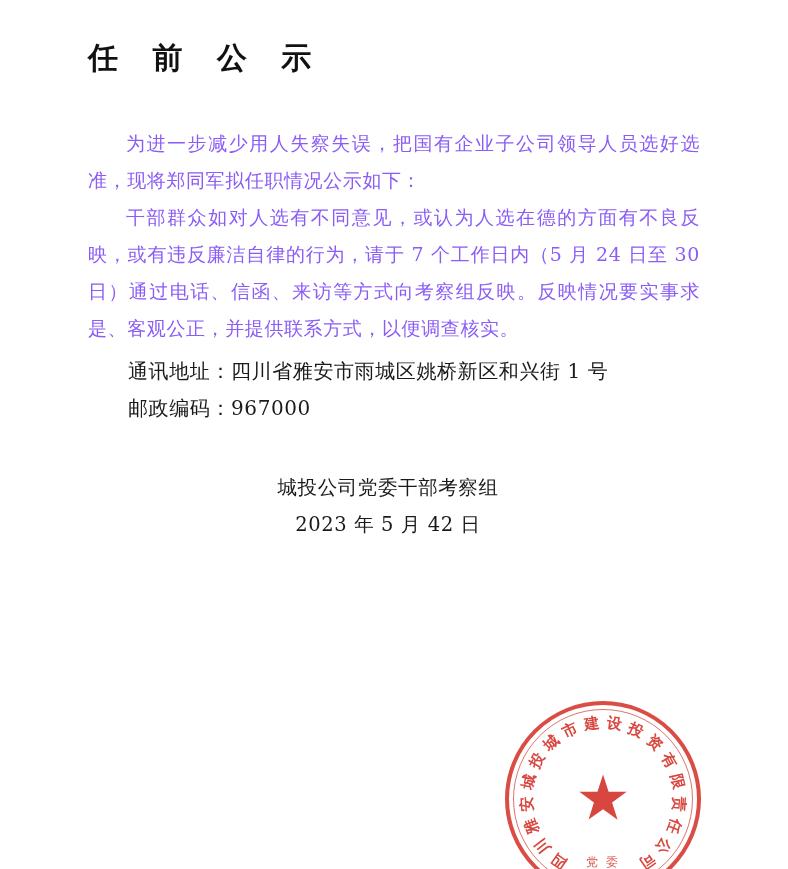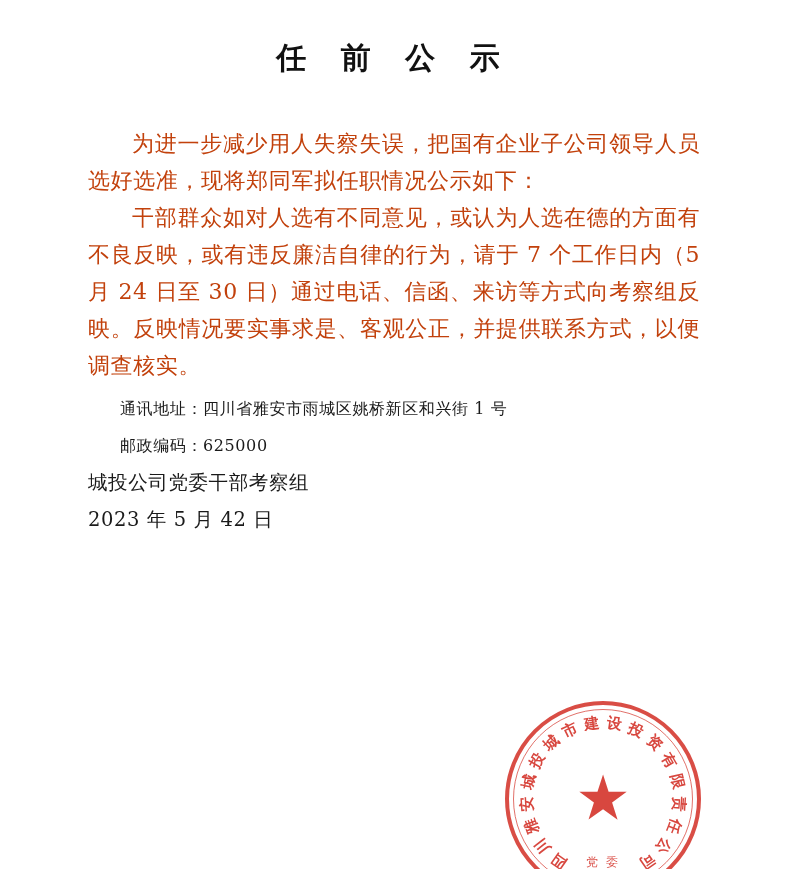--- a/index.html
+++ b/index.html
@@ -18,60 +18,60 @@
 
   .page {
     position: relative;
     width: 788px;
     height: 869px;
     box-sizing: border-box;
     padding: 0 88px;
   }
 
   .doc-title {
-    text-align: center;
     font-size: 30px;
     font-weight: bold;
     letter-spacing: 12px;
     margin-top: 38px;
     margin-bottom: 0;
     color: #111;
     font-family: "DejaVu Serif", "Liberation Serif", serif;
   }
 
   .body-text {
     margin-top: 46px;
-    font-size: 22px;
+    font-size: 19px;
     line-height: 37px;
     text-align: justify;
     text-justify: inter-ideograph;
-    color: #c2410c;
+    color: #8b5cf6;
     letter-spacing: 0.6px;
   }
 
   .para {
     text-indent: 2em;
     margin: 0 0 0 0;
   }
 
   .contact-block {
     margin-top: 6px;
-    font-size: 16px;
+    font-size: 20px;
     line-height: 37px;
     letter-spacing: 0.6px;
   }
   .contact-line {
     text-indent: 2em;
     white-space: nowrap;
   }
 
   .signature {
+    margin-top: 42px;
     font-size: 19.5px;
     line-height: 37px;
-    text-align: left;
+    text-align: center;
     padding-right: 12px;
     letter-spacing: 0.6px;
   }
 
   
   .seal {
     position: absolute;
     left: 505px;
     top: 663px;
     width: 196px;
@@ -137,21 +137,21 @@
 
   <h1 class="doc-title">任 前 公 示</h1>
 
   <div class="body-text">
     <p class="para">为进一步减少用人失察失误，把国有企业子公司领导人员选好选准，现将郑同军拟任职情况公示如下：</p>
     <p class="para">干部群众如对人选有不同意见，或认为人选在德的方面有不良反映，或有违反廉洁自律的行为，请于 7 个工作日内（5 月 24 日至 30 日）通过电话、信函、来访等方式向考察组反映。反映情况要实事求是、客观公正，并提供联系方式，以便调查核实。</p>
   </div>
 
   <div class="contact-block">
     <div class="contact-line">通讯地址：四川省雅安市雨城区姚桥新区和兴街 1 号</div>
-    <div class="contact-line">邮政编码：625000</div>
+    <div class="contact-line">邮政编码：967000</div>
   </div>
 
   <div class="signature">
     <div>城投公司党委干部考察组</div>
     <div>2023 年 5 月 42 日</div>
   </div>
 
   <div class="seal">
     <div class="seal-outer"></div>
     <div class="seal-inner-ring"></div>

